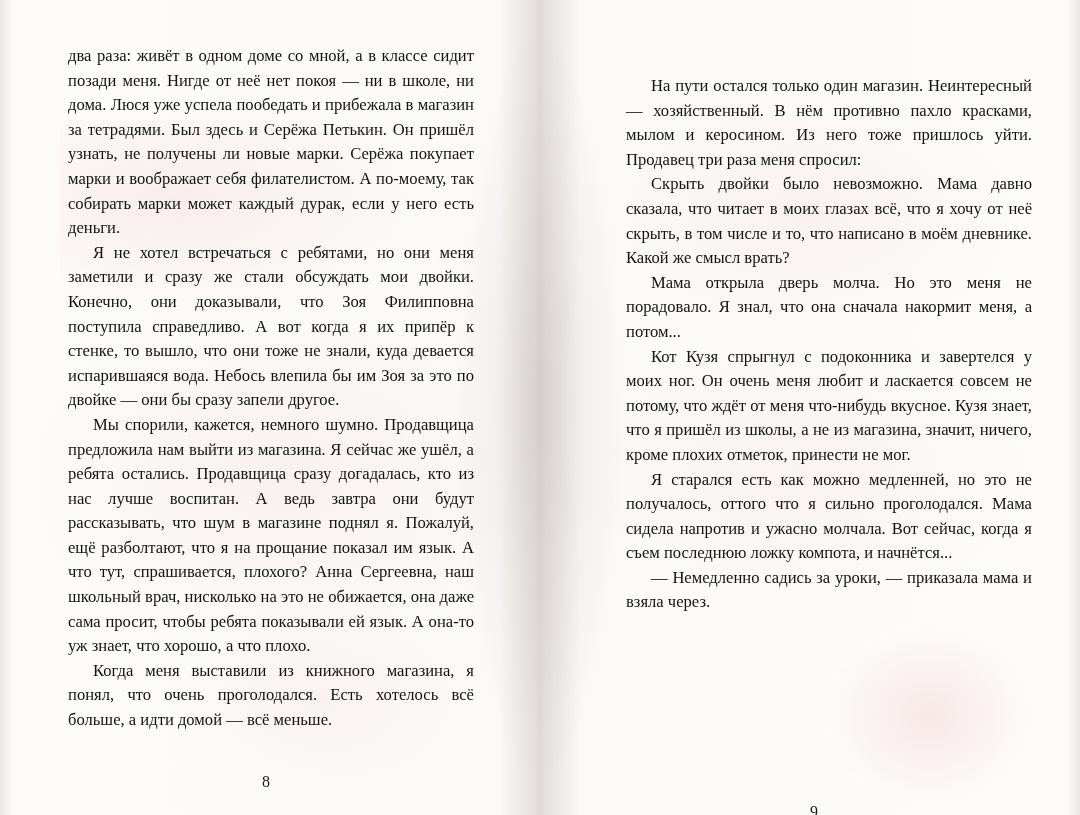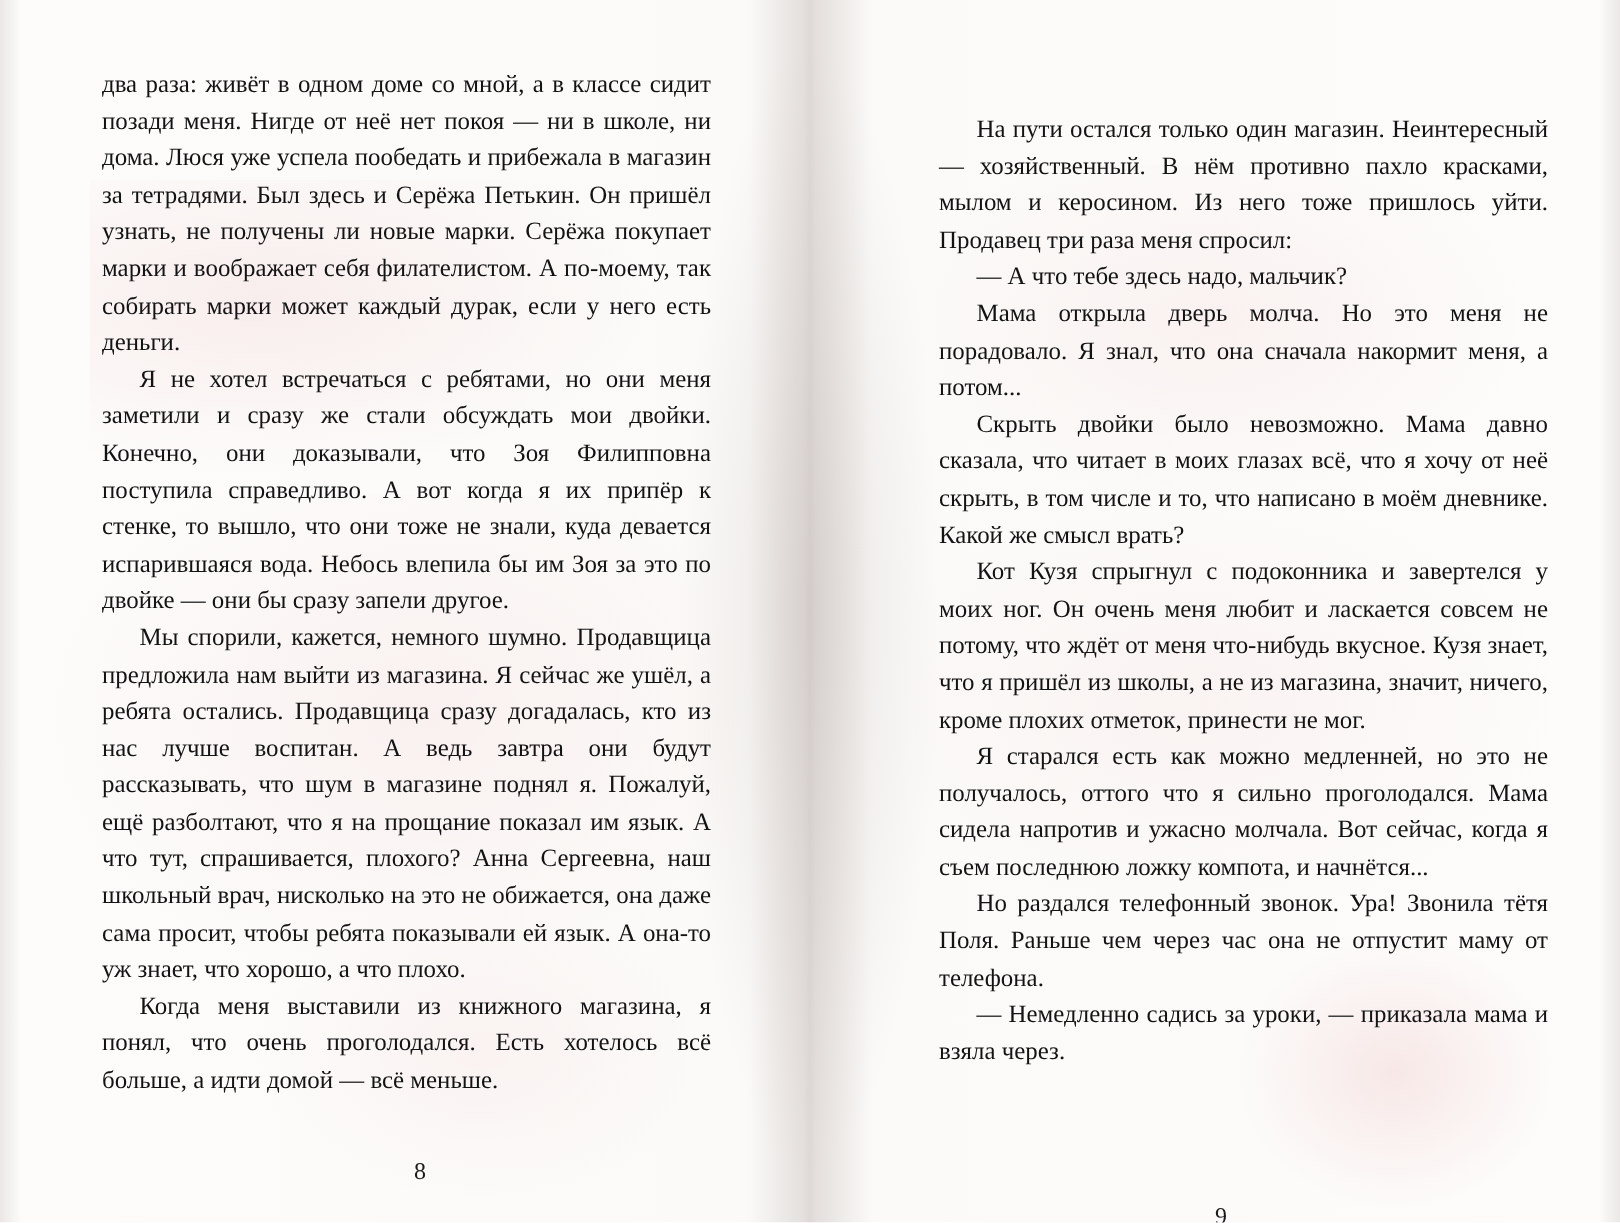--- a/index.html
+++ b/index.html
@@ -50,21 +50,21 @@
   .wm-right-bot {
     left: 820px; top: 620px; width: 220px; height: 190px;
     background: radial-gradient(ellipse at 50% 50%, rgba(233,180,180,0.55) 0%, rgba(255,255,255,0) 68%);
   }
 
   .page {
     position: absolute;
     top: 0;
     height: 815px;
   }
-  .page-left { left: 0; width: 540px; padding-left: 28px; }
+  .page-left { left: 0; width: 540px; }
   .page-right { left: 540px; width: 540px; margin-top: 30px; }
 
   .text-col {
     position: absolute;
     top: 44px;
     width: 406px;
     font-size: 16.6px;
     line-height: 24.6px;
     color: #131313;
     text-align: justify;
@@ -130,26 +130,24 @@
       <p>Я не хотел встречаться с ребятами, но они меня заметили и сразу же стали обсуждать мои двойки. Конечно, они доказывали, что Зоя Филипповна поступила справедливо. А вот когда я их припёр к стенке, то вышло, что они тоже не знали, куда девается испарившаяся вода. Небось влепила бы им Зоя за это по двойке — они бы сразу запели другое.</p>
       <p>Мы спорили, кажется, немного шумно. Продавщица предложила нам выйти из магазина. Я сейчас же ушёл, а ребята остались. Продавщица сразу догадалась, кто из нас лучше воспитан. А ведь завтра они будут рассказывать, что шум в магазине поднял я. Пожалуй, ещё разболтают, что я на прощание показал им язык. А что тут, спрашивается, плохого? Анна Сергеевна, наш школьный врач, нисколько на это не обижается, она даже сама просит, чтобы ребята показывали ей язык. А она-то уж знает, что хорошо, а что плохо.</p>
       <p>Когда меня выставили из книжного магазина, я понял, что очень проголодался. Есть хотелось всё больше, а идти домой — всё меньше.</p>
     </div>
     <div class="folio">8</div>
   </div>
 
   <div class="page page-right">
     <div class="text-col">
       <p>На пути остался только один магазин. Неинтересный — хозяйственный. В нём противно пахло красками, мылом и керосином. Из него тоже пришлось уйти. Продавец три раза меня спросил:</p>
-      <p>— А что тебе здесь надо, мальчик?</p>
+      <p>Скрыть двойки было невозможно. Мама давно сказала, что читает в моих глазах всё, что я хочу от неё скрыть, в том числе и то, что написано в моём дневнике. Какой же смысл врать?</p>
       <p>Мама открыла дверь молча. Но это меня не порадовало. Я знал, что она сначала накормит меня, а потом...</p>
-      <p>Скрыть двойки было невозможно. Мама давно сказала, что читает в моих глазах всё, что я хочу от неё скрыть, в том числе и то, что написано в моём дневнике. Какой же смысл врать?</p>
       <p>Кот Кузя спрыгнул с подоконника и завертелся у моих ног. Он очень меня любит и ласкается совсем не потому, что ждёт от меня что-нибудь вкусное. Кузя знает, что я пришёл из школы, а не из магазина, значит, ничего, кроме плохих отметок, принести не мог.</p>
       <p>Я старался есть как можно медленней, но это не получалось, оттого что я сильно проголодался. Мама сидела напротив и ужасно молчала. Вот сейчас, когда я съем последнюю ложку компота, и начнётся...</p>
-      <p>Но раздался телефонный звонок. Ура! Звонила тётя Поля. Раньше чем через час она не отпустит маму от телефона.</p>
       <p>— Немедленно садись за уроки, — приказала мама и взяла через.</p>
     </div>
     <div class="folio">9</div>
   </div>
 
   <div class="gutter-shadow"></div>
   <div class="edge edge-left"></div>
   <div class="edge edge-right"></div>
 </div>
 

